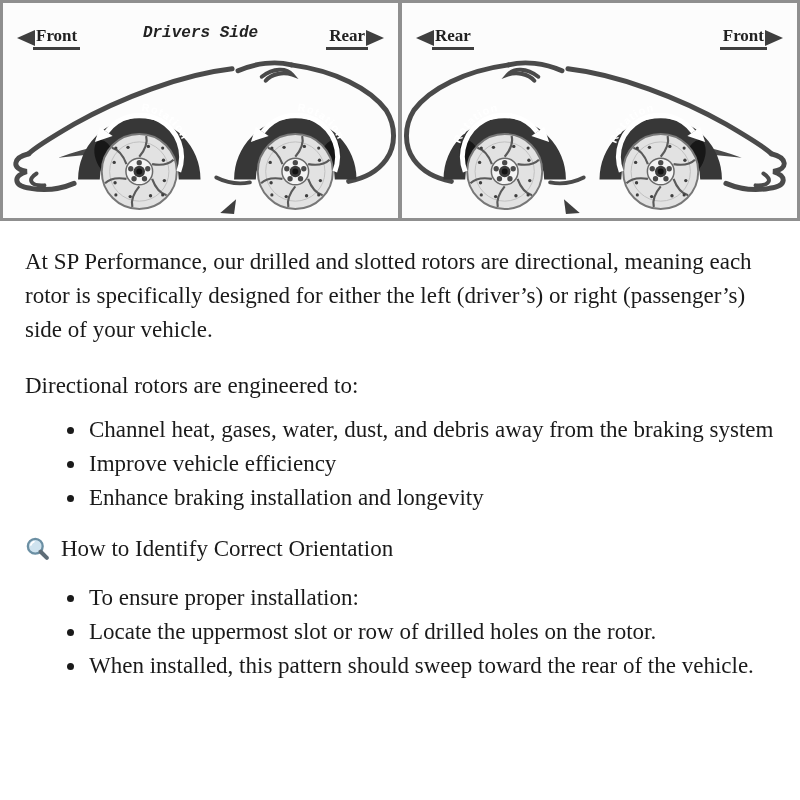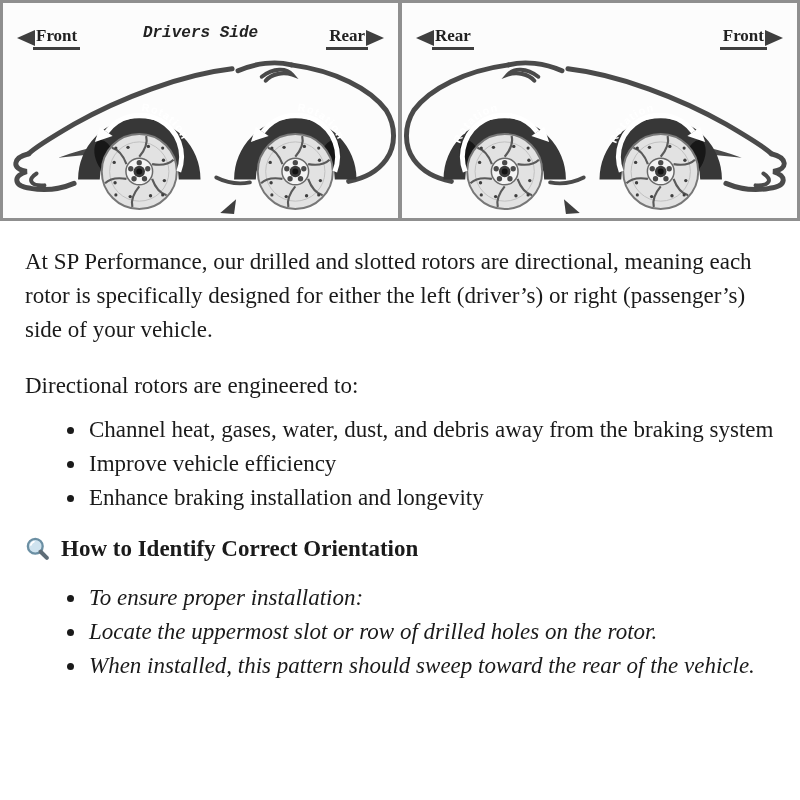--- a/index.html
+++ b/index.html
@@ -24,24 +24,24 @@
   .center { position: absolute; left: 0; right: 0; top: 5px; text-align: center; }
   .title { font-size: 28px; font-weight: bold; letter-spacing: .5px; color: #111; line-height: 1; }
   .subtitle { font-size: 16px; font-weight: bold; font-style: italic; color: #222; margin-top: 17px; line-height: 1; font-family: Liberation Mono, monospace; }
   svg.car { display: block; width: 100%; height: auto; }
   .defs-holder { position: absolute; width: 0; height: 0; overflow: hidden; }
 
   
   .article { padding: 24px 25px 0; font-size: 23px; line-height: 34px; }
   .intro { margin: 0 0 22px; }
   h2.sec { font-size: 23px; margin: 0 0 22px; display: flex; align-items: center; gap: 11px; font-weight: bold; line-height: 1.2; }
-  h2.identify { font-weight: bold; margin: 0 0 18px; }
+  h2.identify { font-weight: normal; margin: 0 0 18px; }
   .lead { margin: 17px 0 10px; }
   ul { margin: 0 0 20px; padding-left: 62px; }
-  ul.last { margin-bottom: 0; font-style: italic; }
+  ul.last { margin-bottom: 0; }
   li { padding-left: 2px; }
   li::marker { color: #1a1a1a; }
   .emoji { display: inline-flex; flex: 0 0 auto; }
 </style>
 </head>
 <body>
 
 <div class="defs-holder">
 <svg width="0" height="0" viewBox="0 0 0 0" aria-hidden="true">
   <defs>

